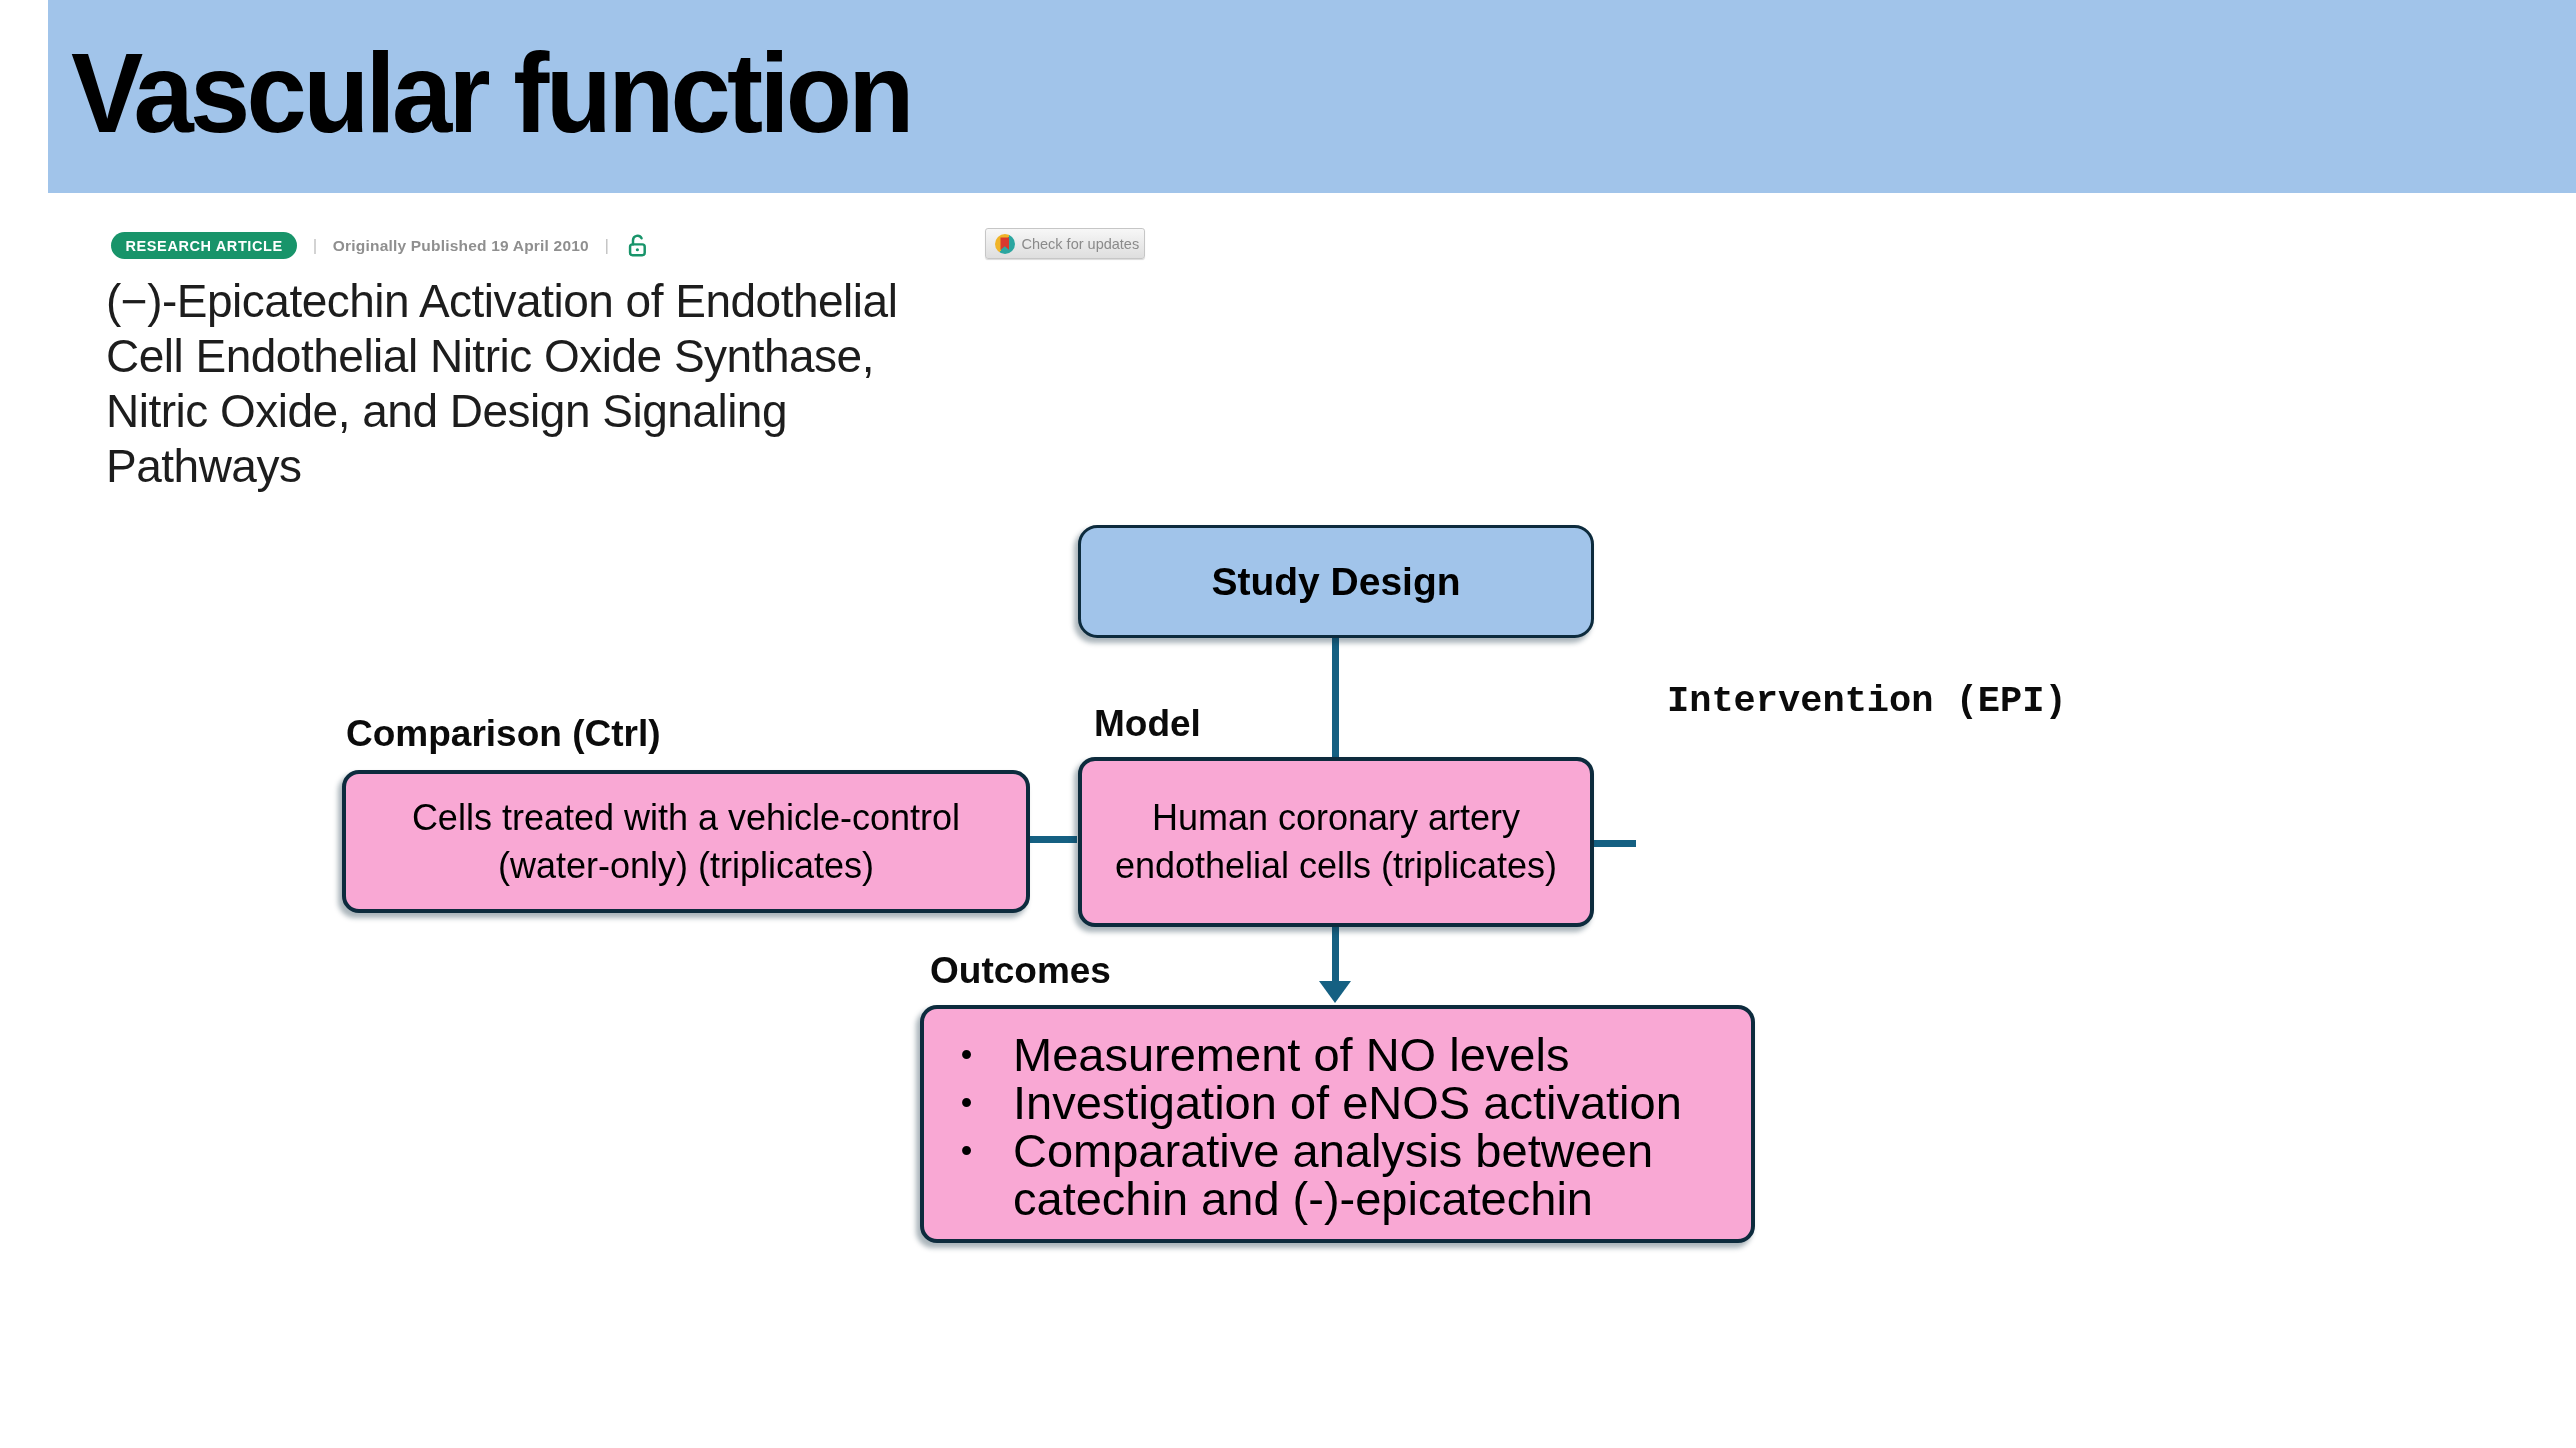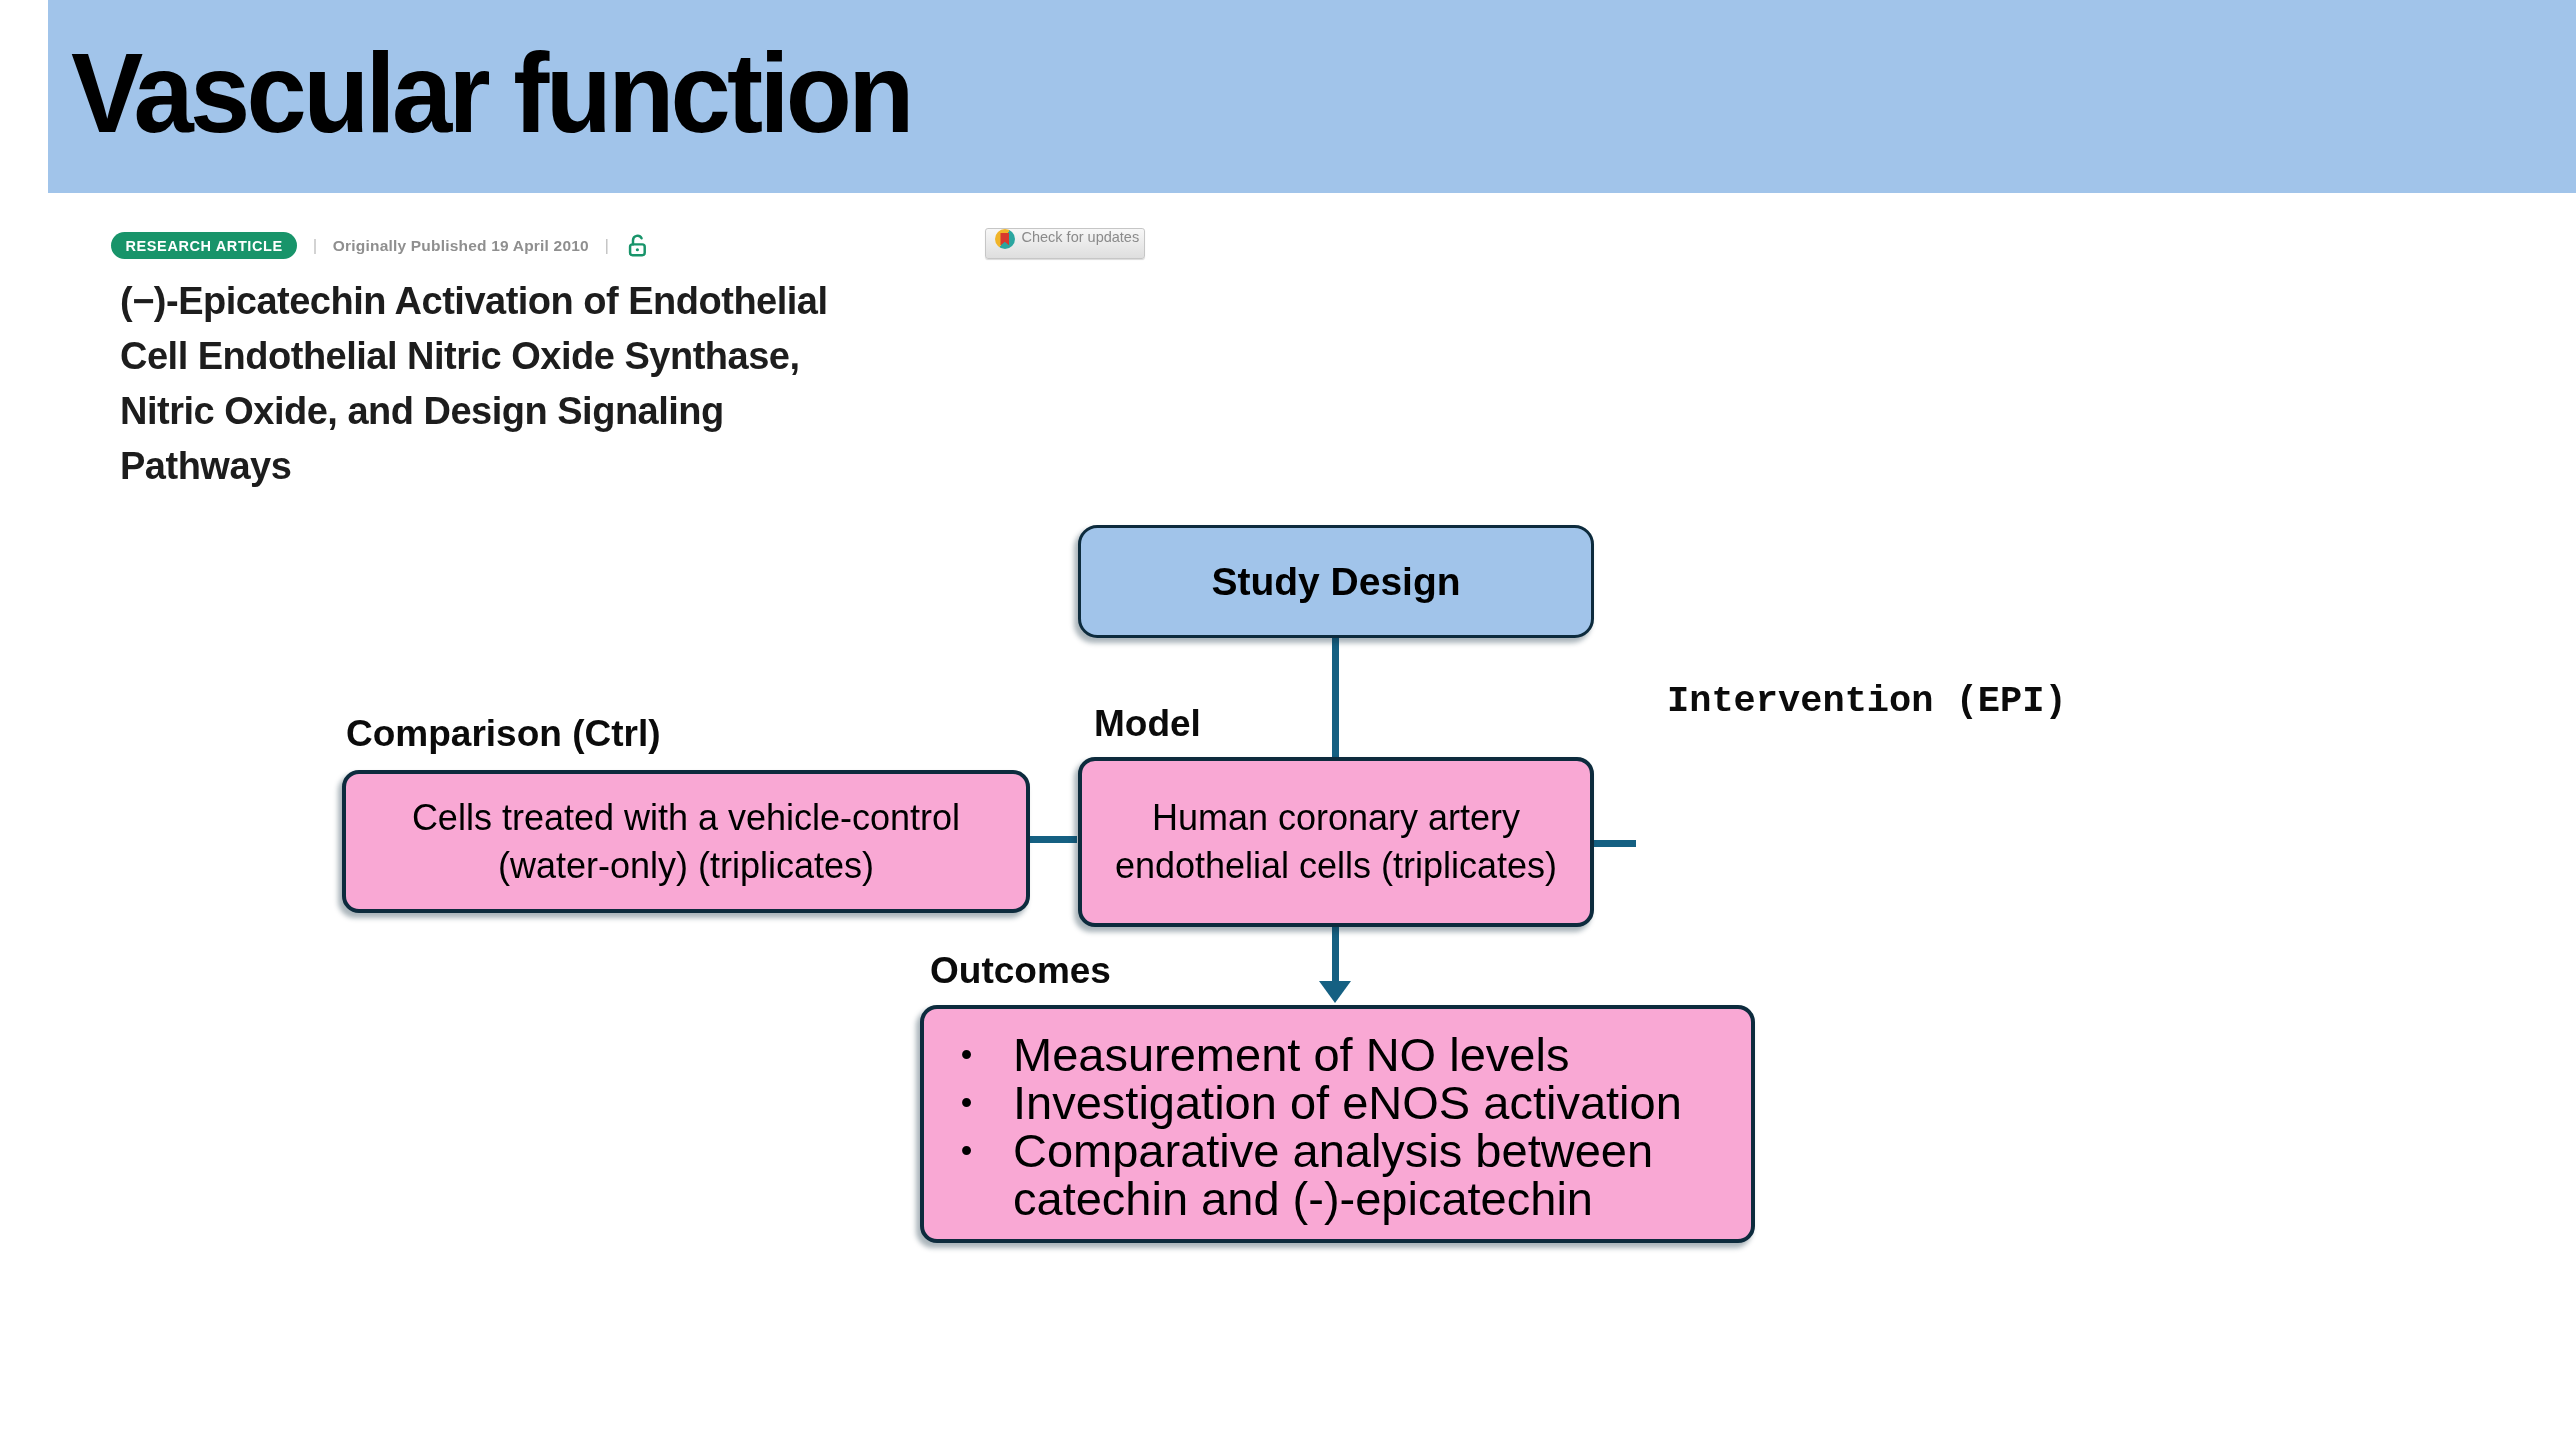--- a/index.html
+++ b/index.html
@@ -22,29 +22,29 @@
   
   .meta-row{position:absolute;left:63px;top:230px;height:31px;display:flex;align-items:center;gap:15.5px;}
   .badge{background:var(--badge-green);color:#fff;font-size:14.5px;font-weight:700;letter-spacing:0.6px;
     padding:5.8px 14.5px;border-radius:15.5px;white-space:nowrap;}
   .meta-sep{color:#C4C4C4;font-size:17.4px;font-weight:400;}
   .meta-date{color:var(--meta-gray);font-size:15.5px;font-weight:700;white-space:nowrap;letter-spacing:0.2px;}
   .lock-wrap{display:flex;align-items:center;}
 
   .check-btn{position:absolute;left:937px;top:228px;width:160px;height:31px;
     background:linear-gradient(#f7f7f7,#dedede);border:1px solid #c6c6c6;border-radius:2.9px;
-    display:flex;align-items:flex-start;gap:6.8px;padding:0 8.7px;box-shadow:0 1px 1px rgba(0,0,0,0.15);}
+    display:flex;align-items:center;gap:6.8px;padding:0 8.7px;box-shadow:0 1px 1px rgba(0,0,0,0.15);}
   .crossmark{width:20px;height:20px;border-radius:50%;
     background:linear-gradient(120deg,#F0B429 48%,#2BA6A0 48%);position:relative;flex:0 0 auto;}
   .crossmark::after{content:"";position:absolute;left:5.8px;top:3.9px;width:8.7px;height:12.6px;background:#D8382E;
     clip-path:polygon(0 0,100% 0,100% 100%,50% 70%,0 100%);}
   .check-label{color:#8a8a8a;font-size:14.5px;white-space:nowrap;}
 
   
-  .article-title{position:absolute;left:72px;top:274px;font-size:38px;font-weight:700;color:#1d1d1d;
+  .article-title{position:absolute;left:58px;top:274px;font-size:46px;font-weight:400;color:#1d1d1d;
     line-height:55px;letter-spacing:-0.5px;}
 
   
   .shape{position:absolute;border:4.8px solid var(--shape-border);border-radius:17px;background:#f9a8d4;
     display:flex;align-items:center;justify-content:center;text-align:center;
     box-shadow:-3.9px 4.8px 5.8px rgba(13,43,61,0.35);}
   .shape-text{font-size:36px;line-height:48px;color:#000;text-align:center;}
 
   .study-design{left:1030px;top:525px;width:516px;height:113px;background:var(--banner-blue);
     border-width:3.9px;border-radius:19.3px;}

